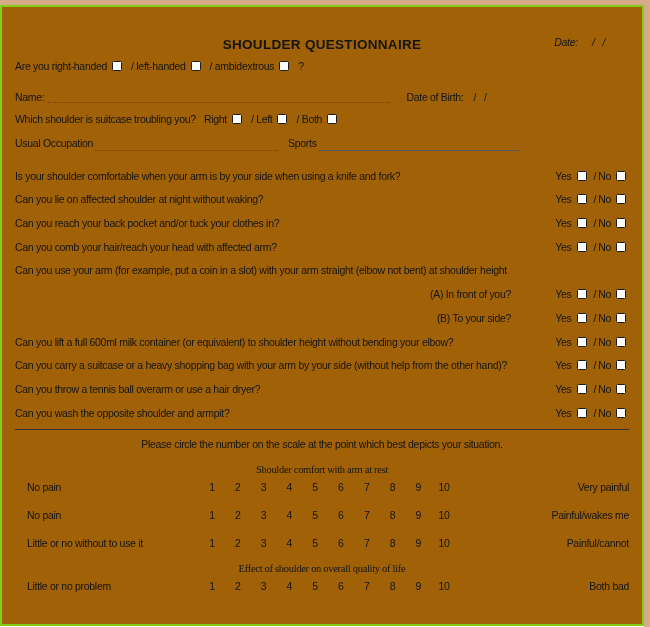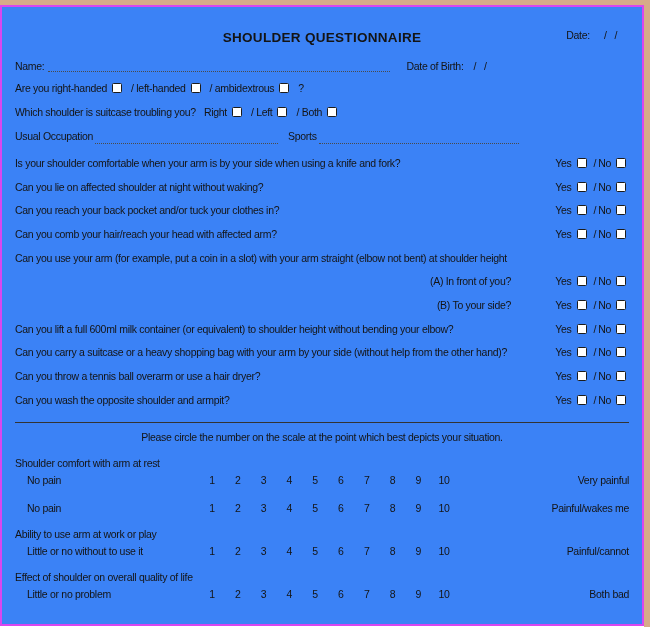--- a/index.html
+++ b/index.html
@@ -6,90 +6,90 @@
   html,body { width:650px; height:627px; }
   body {
     position:relative; overflow:hidden; background:#ffffff;
     font-family:"Liberation Sans","DejaVu Sans",sans-serif;
     font-size:10.5px; letter-spacing:-0.3px; color:#141414;
   }
   .edge-top   { position:absolute; top:0; left:0; width:650px; height:5px; background:#d6ab89; }
   .edge-right { position:absolute; top:0; right:0; width:6px; height:627px; background:#d6ab89; }
   .page {
     position:absolute; top:5px; left:0; right:6px; bottom:1px;
-    background:#3b82f6; border:2px solid #d946ef; padding:8px 13px;
+    background:#a16207; border:2px solid #84cc16; padding:15px 13px;
   }
   .row { position:relative; display:flex; align-items:center; }
   
   .header-row { height:20px; margin-top:12px; }
   .title { position:absolute; left:0; right:0; text-align:center;
            font-size:13.5px; font-weight:bold; letter-spacing:0.3px; }
-  .date-group { position:absolute; right:12px; top:2px; }
+  .date-group { position:absolute; right:24px; top:2px;font-style:italic; }
   .slashes { white-space:pre; margin-left:14px; }
   
   .name-row { height:20px; margin-top:9px; }
   .leader { align-self:flex-end; margin-bottom:4px; border-bottom:1.5px dotted #4a4a4a; height:1px; }
   .leader-name { width:342px; margin-left:4px; }
   .leader-occ { width:183px; margin-left:2px; }
   .leader-sports { width:200px; margin-left:2px; }
   .dob-label { margin-left:16px; }
   .dob-slashes { white-space:pre; margin-left:10px; }
   .sports-label { margin-left:10px; }
   .simple-row { height:24px; }
   
   .cb { display:inline-block; width:10px; height:10px; border:1.5px solid #1b1b1b;
         border-radius:1.5px; background:#fff; margin:0 3px 0 5px; flex:none; }
   .gap-l { margin-left:6px; }
   .gap-l8 { margin-left:8px; }
   
   .questions { margin-top:3px; }
-  .qrow { position:relative; height:23.7px; display:flex; align-items:center; }
+  .qrow { position:relative; height:23.7px; display:flex; align-items:flex-end; }
   .qtext-sub { position:absolute; right:118px; }
   .yesno { position:absolute; right:0; display:flex; align-items:center; }
   .yesno .sep { margin:0 2px 0 4px; }
   
   .divider { border:none; border-top:1px solid #333; margin-top:10px; }
   .instruction { text-align:center; margin-top:8px; height:15px; }
   .scale-block { margin-top:11px; }
   .scale-block:first-of-type { margin-top:7px; }
-  .scale-title { height:15px; }
+  .scale-title { text-align:center; height:15px;font-family:Liberation Serif, serif; }
   .scale-row { position:relative; height:17px; display:flex; align-items:center; justify-content:center; }
   .scale-left { position:absolute; left:0;margin-left:12px; }
   .scale-right { position:absolute; right:0; }
   .nums { display:flex; width:258px; margin-left:12px; }
   .nums .num { flex:1; text-align:center; }
 </style>
 </head>
 <body>
 
 <div class="edge-top"></div>
 <div class="edge-right"></div>
 
 <div class="page">
 
   <div class="row header-row">
     <div class="title">SHOULDER QUESTIONNAIRE</div>
     <div class="date-group"><span>Date:</span><span class="slashes">/   /</span></div>
   </div>
 
+  <div class="row simple-row">
+    <span>Are you right-handed</span>
+    <span class="cb"></span>
+    <span class="gap-l">/ left-handed</span>
+    <span class="cb"></span>
+    <span class="gap-l">/ ambidextrous</span>
+    <span class="cb"></span>
+    <span class="gap-l">?</span>
+  </div>
+
   <div class="row name-row">
     <span>Name:</span>
     <span class="leader leader-name"></span>
     <span class="dob-label">Date of Birth:</span>
     <span class="dob-slashes">/   /</span>
-  </div>
-
-  <div class="row simple-row">
-    <span>Are you right-handed</span>
-    <span class="cb"></span>
-    <span class="gap-l">/ left-handed</span>
-    <span class="cb"></span>
-    <span class="gap-l">/ ambidextrous</span>
-    <span class="cb"></span>
-    <span class="gap-l">?</span>
   </div>
 
   <div class="row simple-row">
     <span>Which shoulder is suitcase troubling you?</span>
     <span class="gap-l8">Right</span>
     <span class="cb"></span>
     <span class="gap-l">/ Left</span>
     <span class="cb"></span>
     <span class="gap-l">/ Both</span>
     <span class="cb"></span>
@@ -257,21 +257,20 @@
           <span class="num">7</span>
           <span class="num">8</span>
           <span class="num">9</span>
           <span class="num">10</span>
         </span>
       <span class="scale-right">Painful/wakes me</span>
     </div>
   </div>
 
   <div class="scale-block">
-    <div class="scale-title">Ability to use arm at work or play</div>
     <div class="scale-row">
       <span class="scale-left">Little or no without to use it</span>
       <span class="nums">
           <span class="num">1</span>
           <span class="num">2</span>
           <span class="num">3</span>
           <span class="num">4</span>
           <span class="num">5</span>
           <span class="num">6</span>
           <span class="num">7</span>

